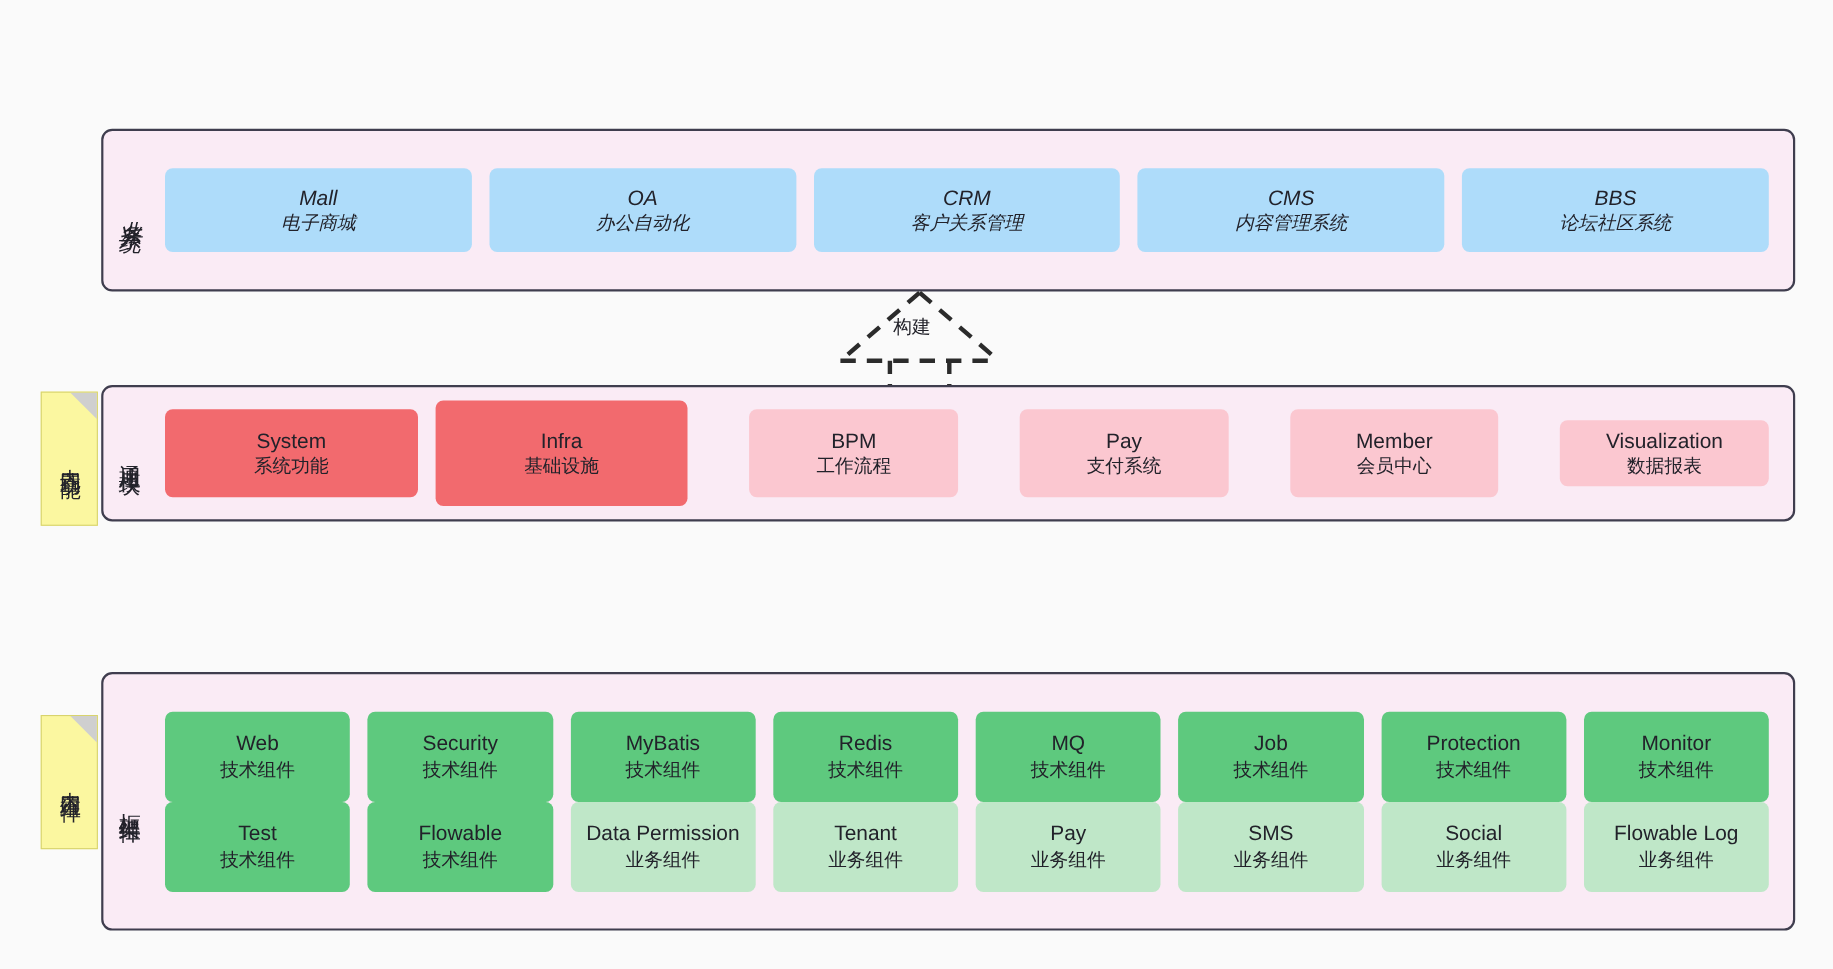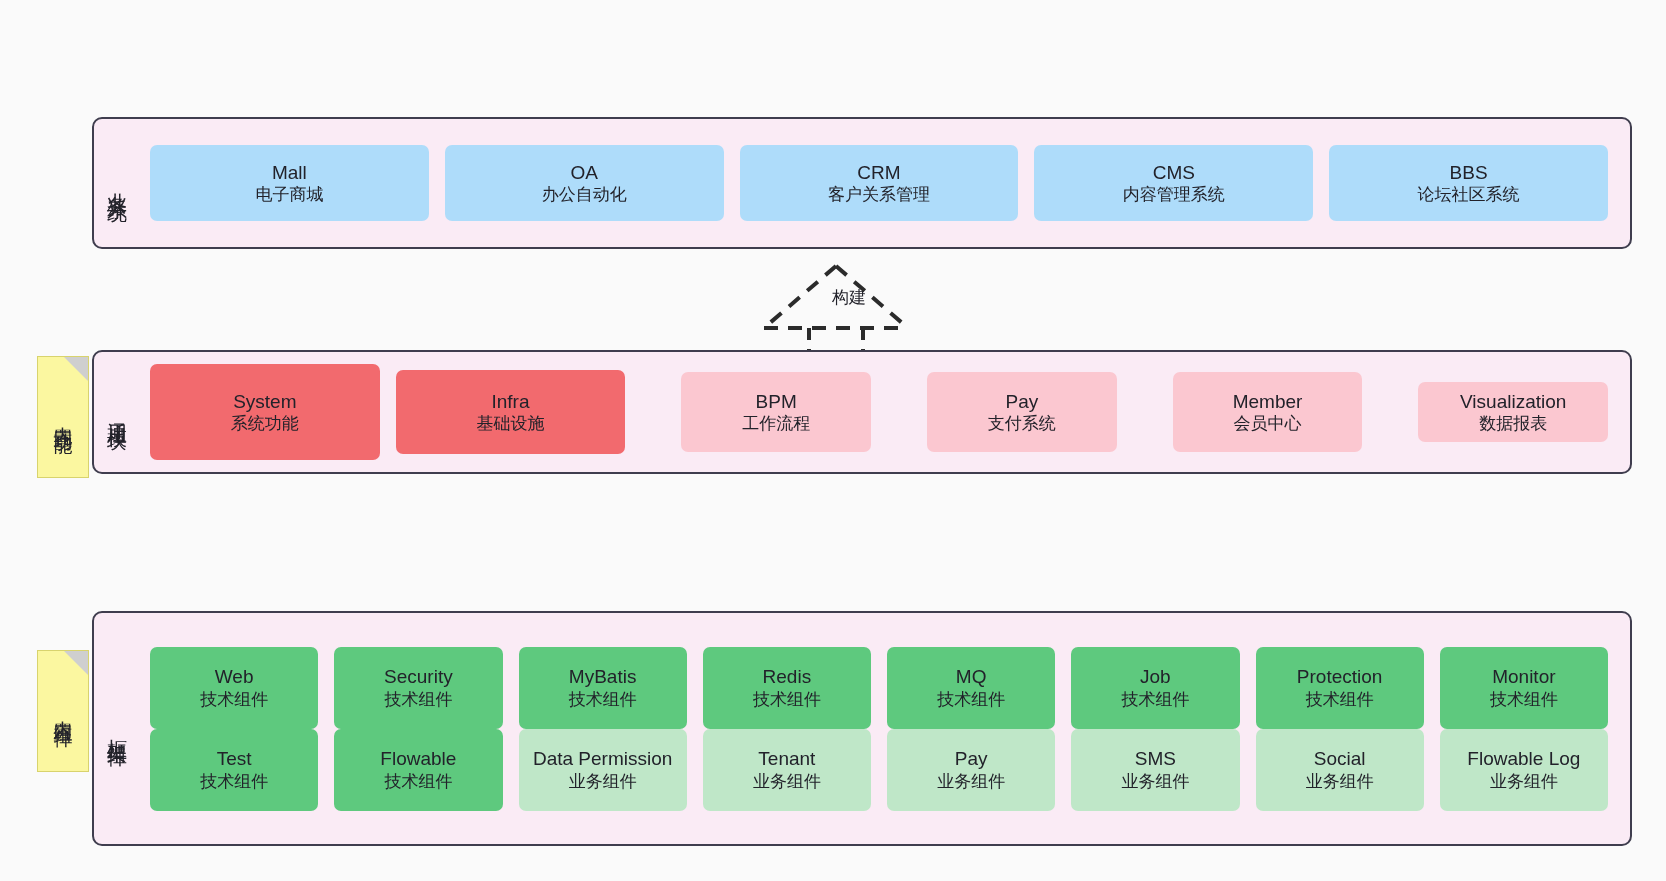--- a/index.html
+++ b/index.html
@@ -128,21 +128,21 @@
     background: transparent;
     white-space: nowrap;
     user-select: none;
   }
 </style>
 </head>
 <body>
 
 <div id="canvas">
 
-  <div class="layer" id="layer-business" style="left:92px; top:117px; width:1540px; height:132px;">
+  <div class="layer" id="layer-business" style="left:92px; top:117px; width:1540px; height:148px;font-style:italic;">
     <div class="layer-title">业务系统</div>
     <div class="layer-body" id="business-body">
         <div class="cell">
           <div class="box blue" style="height: 76px;">
             <div class="t1">Mall</div>
             <div class="t2">电子商城</div>
           </div>
         </div>
         <div class="cell">
           <div class="box blue" style="height: 76px;">
@@ -175,38 +175,38 @@
     <svg width="160" height="92" viewBox="0 0 160 92" aria-hidden="true">
 
       <path d="M 80 4 L 8 66" fill="none" stroke="#2b2b2b" stroke-width="4" stroke-dasharray="14 10" stroke-linecap="butt"></path>
       <path d="M 80 4 L 152 66" fill="none" stroke="#2b2b2b" stroke-width="4" stroke-dasharray="14 10" stroke-linecap="butt"></path>
       <path d="M 8 66 L 152 66" fill="none" stroke="#2b2b2b" stroke-width="4" stroke-dasharray="14 10" stroke-linecap="butt"></path>
 
       <path d="M 53 66 L 53 90" fill="none" stroke="#2b2b2b" stroke-width="4" stroke-dasharray="12 9"></path>
       <path d="M 107 66 L 107 90" fill="none" stroke="#2b2b2b" stroke-width="4" stroke-dasharray="12 9"></path>
       <path d="M 53 90 L 107 90" fill="none" stroke="#2b2b2b" stroke-width="4" stroke-dasharray="12 9"></path>
     </svg>
-    <div class="conn-label" style="left:56px; top:24px;margin-left:20px;">构建</div>
+    <div class="conn-label" style="left:56px; top:24px;">构建</div>
   </div>
 
   <div class="note" id="note-module" style="left:37px; top:356px; width:52px; height:122px;">
     <span>内置功能</span>
   </div>
 
   <div class="layer" id="layer-module" style="left:92px; top:350px; width:1540px; height:124px;">
     <div class="layer-title">通用模块</div>
     <div class="layer-body" id="module-body">
         <div class="cell">
-          <div class="box red" style="height: 96px; text-align: center;">
+          <div class="box red" style="height: 80px; text-align: center;">
             <div class="t1">System</div>
             <div class="t2">系统功能</div>
           </div>
         </div>
         <div class="cell">
-          <div class="box red" style="height: 84px;">
+          <div class="box red" style="height: 96px;">
             <div class="t1">Infra</div>
             <div class="t2">基础设施</div>
           </div>
         </div>
         <div class="cell">
           <div class="box pink" style="height: 80px;">
             <div class="t1">BPM</div>
             <div class="t2">工作流程</div>
           </div>
         </div>

